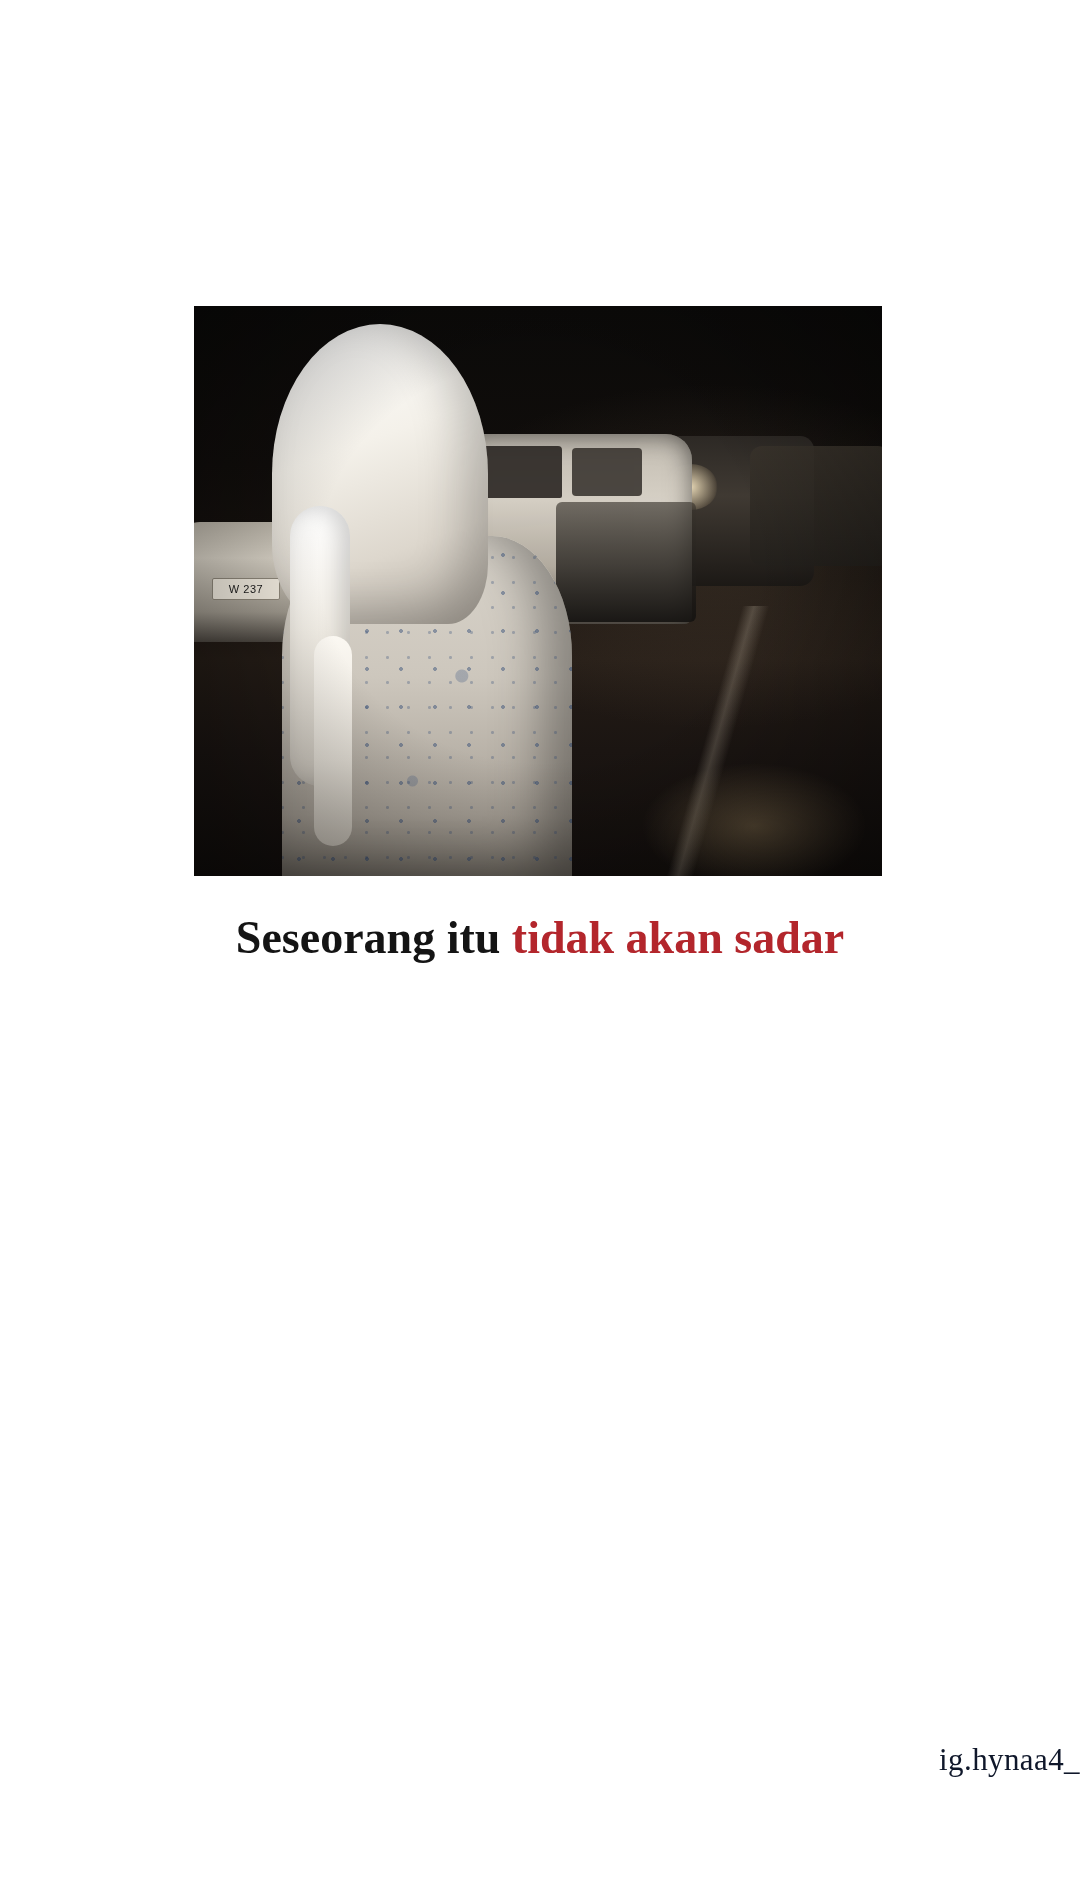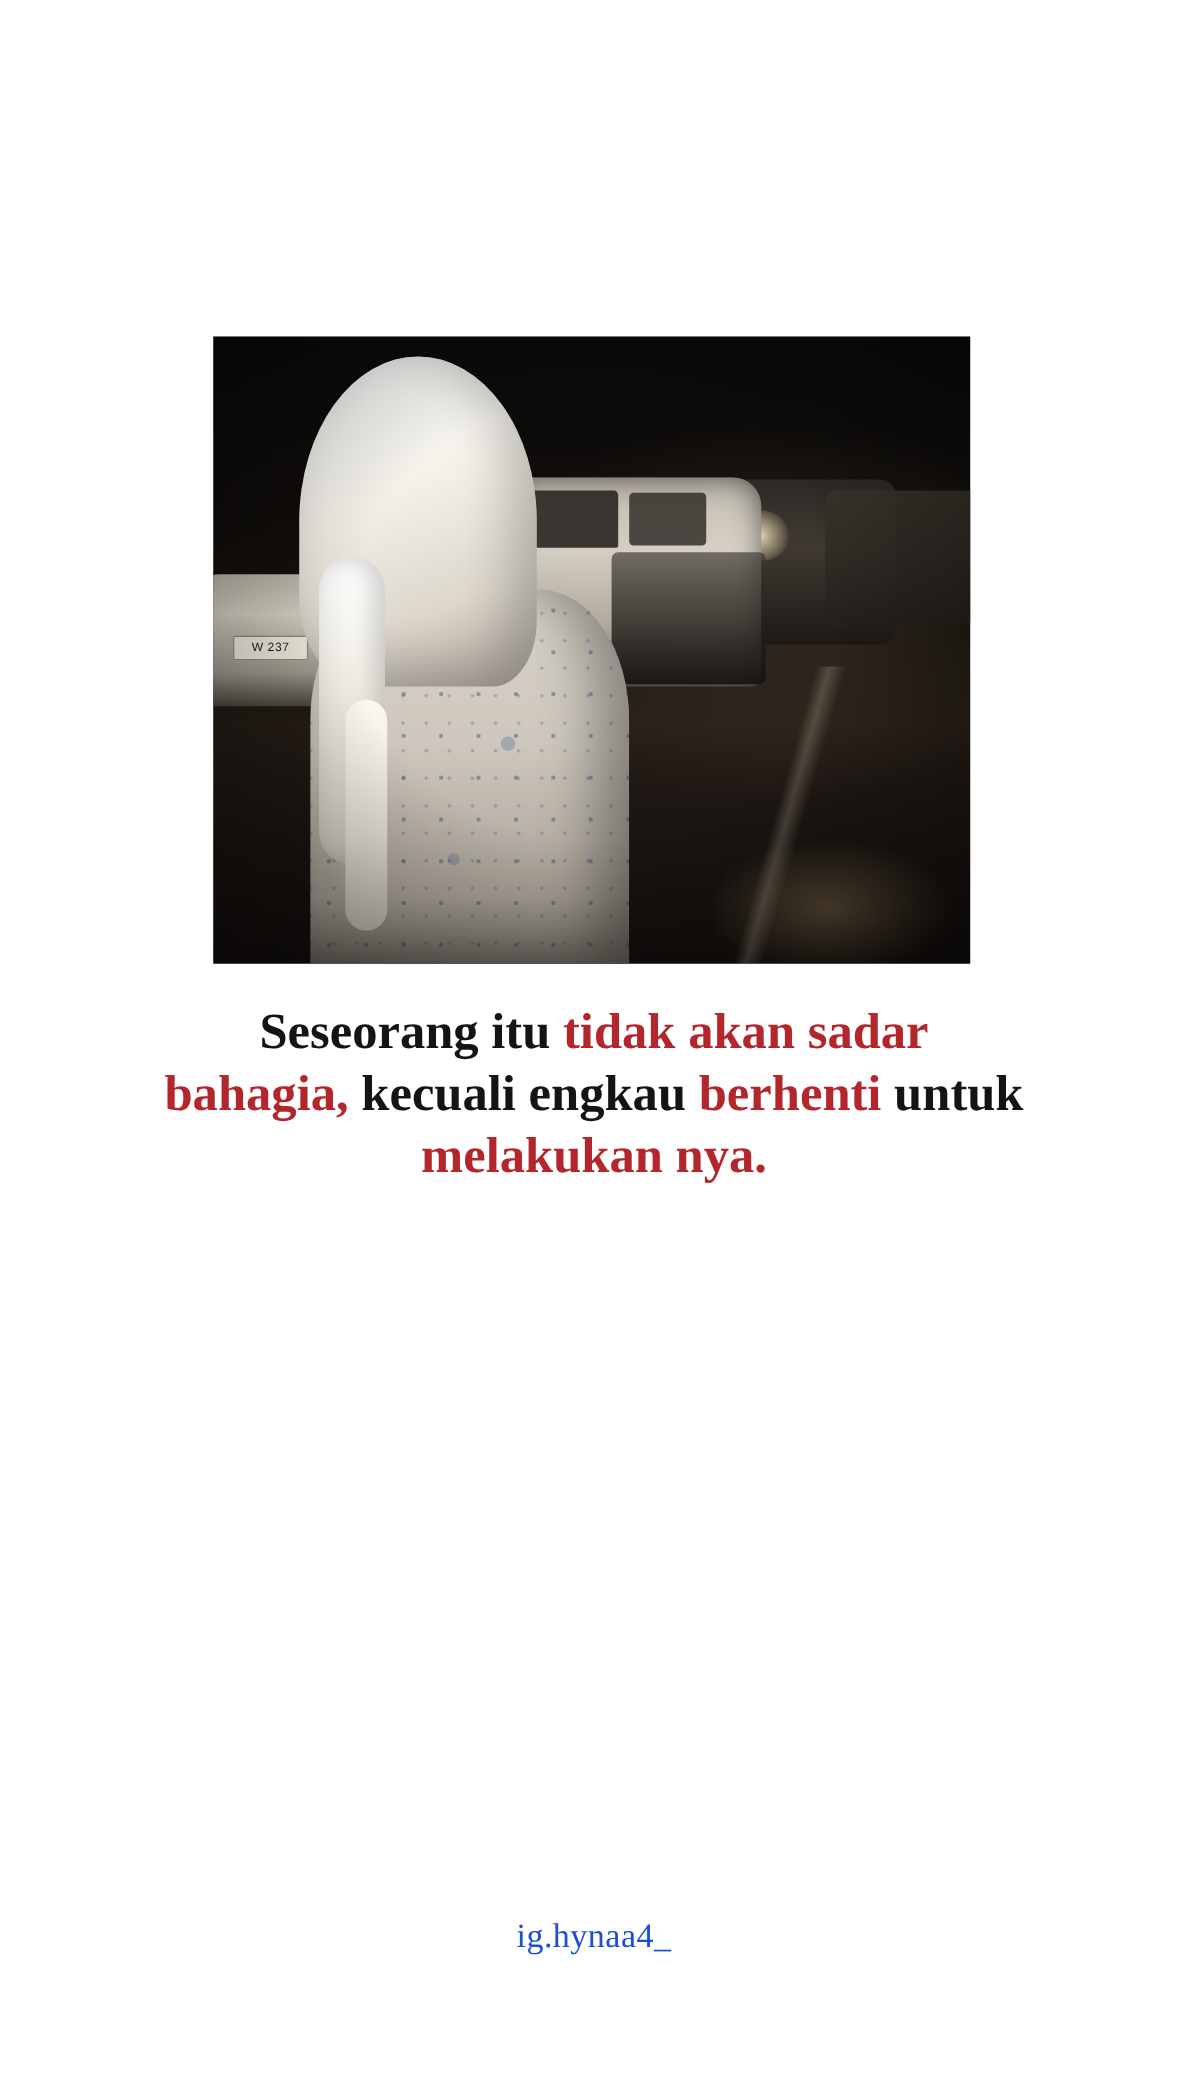--- a/index.html
+++ b/index.html
@@ -236,23 +236,23 @@
     font-weight: 700;
     font-family: "Liberation Serif", serif;
   }
   .quote .hl { color: #b3262c; }
 
   .handle {
     position: absolute;
     left: 0;
     top: 1742px;
     width: 1080px;
-    text-align: center;
+    text-align: right;
     font-size: 31px;
-    color: #1d4ed8;
+    color: #0f172a;
     font-family: "Liberation Serif", serif;
     letter-spacing: 0.4px;
   }
 </style>
 </head>
 <body>
 
 <div class="card">
 
   <div class="photo-wrap">
@@ -274,19 +274,17 @@
       <div class="hijab"></div>
       <div class="hijab-fold"></div>
       <div class="hijab-tail"></div>
 
       <div class="vignette"></div>
     </div>
   </div>
 
   <div class="quote">
       <div><span>Seseorang itu </span><span class="hl">tidak akan sadar</span></div>
-      <div><span class="hl">bahagia,</span><span> kecuali engkau </span><span class="hl">berhenti</span><span> untuk</span></div>
-      <div><span class="hl">melakukan nya.</span></div>
     </div>
 
   <div class="handle">ig.hynaa4_</div>
 
 </div>
 
 </body></html>

